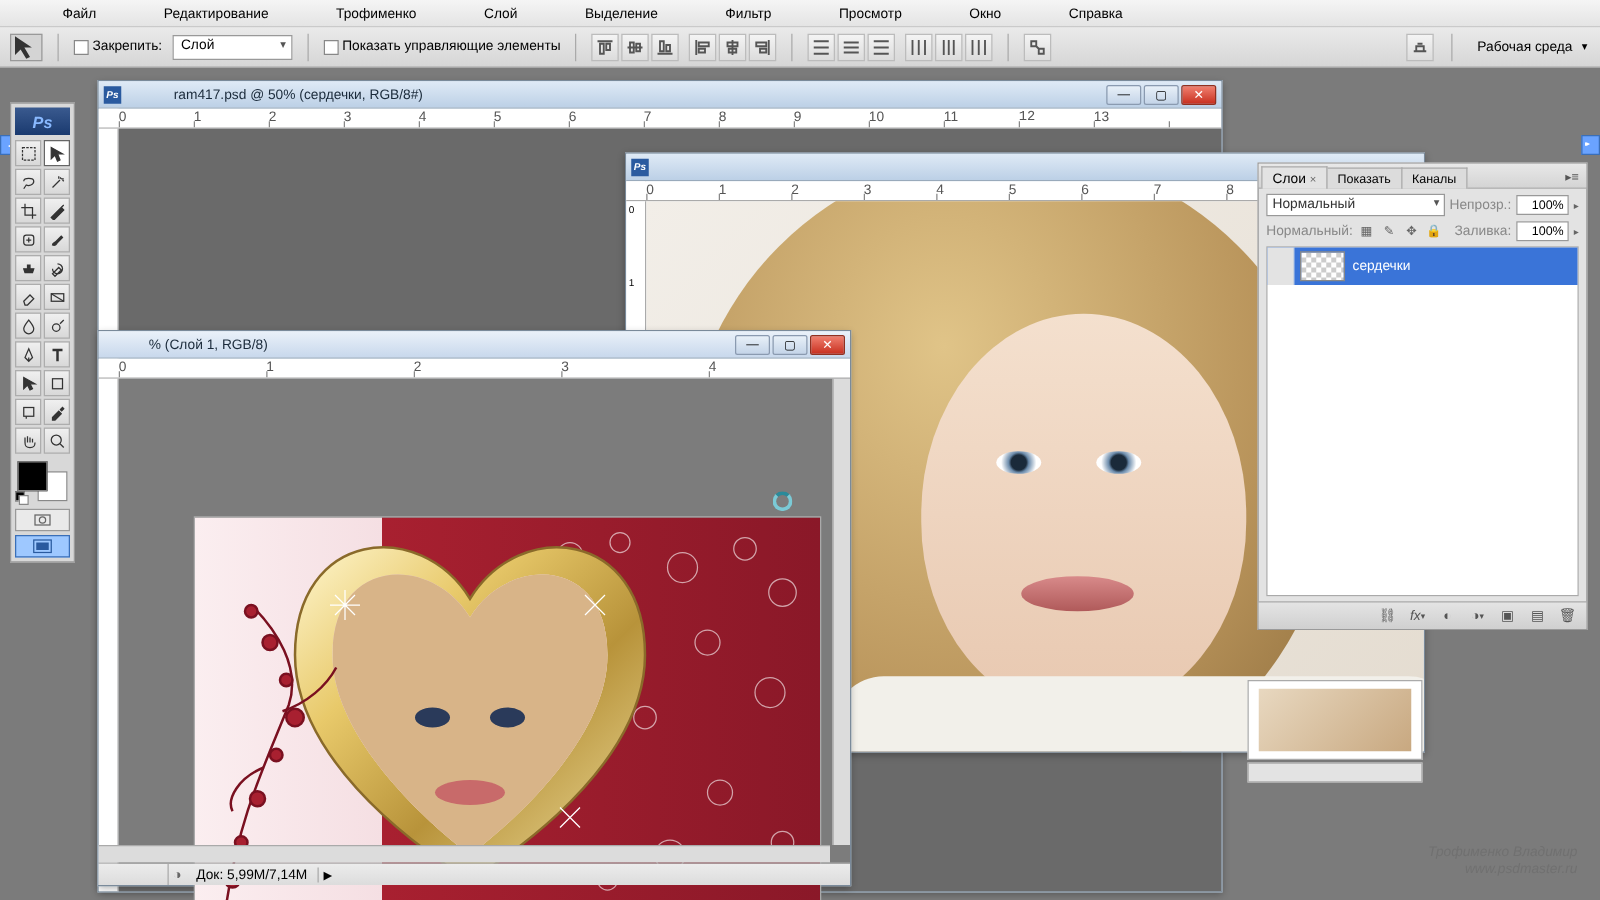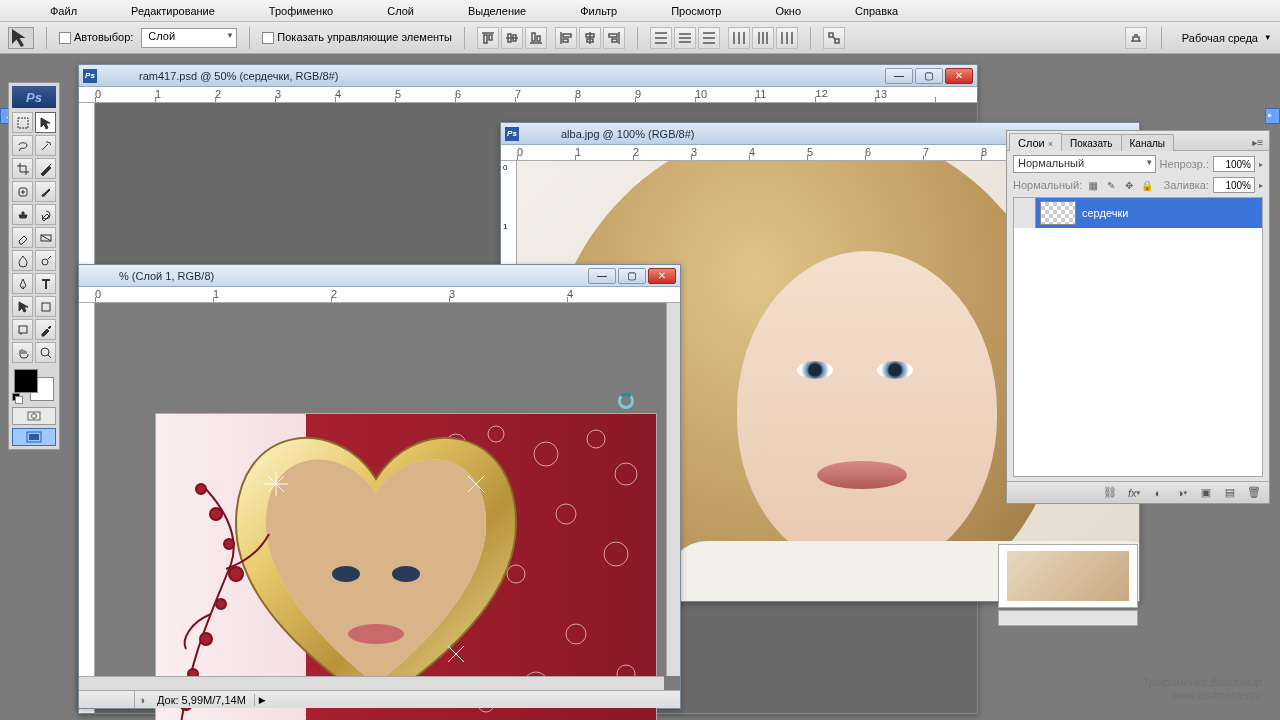--- a/index.html
+++ b/index.html
@@ -145,21 +145,21 @@
   <span>Справка</span>
 </div>
 
 <div class="optionsbar">
   <div class="opt-tool-icon">
     <svg viewBox="0 0 16 16">
         <path d="M2 2 L2 12 L5 9 L8 14 L10 13 L7 8 L11 8 Z" fill="#333"></path>
       </svg>
   </div>
   <div class="opt-sep"></div>
-  <label><span class="opt-checkbox"></span><span>Автовыбор:</span></label>
+  <label><span class="opt-checkbox"></span><span>Закрепить:</span></label>
   <div class="opt-select" style="width:96px"><span>Слой</span></div>
   <div class="opt-sep"></div>
   <label><span class="opt-checkbox"></span><span>Показать управляющие элементы</span></label>
   <div class="opt-sep"></div>
   <div class="opt-icongroup">
     <div class="opt-iconbtn">
         <svg viewBox="0 0 14 14">
           <path d="M1 2h12M3 4h3v8h-3zM8 4h3v5h-3z"></path>
         </svg>
       </div>
@@ -290,21 +290,20 @@
         <span style="left: 900px;">14</span>
         <div class="ruler-tick" style="left: 856px;"></div>
       </div>
     <div class="ruler-v"></div>
     <div class="doccanvas"></div>
   </div>
 
   <div class="docwin doc2">
     <div class="titlebar">
       <div class="doc-icon">Ps</div>
-      <div class="title-text">alba.jpg @ 100% (RGB/8#)</div>
     </div>
     <div class="ruler-corner"></div>
     <div class="ruler-h" id="ruler-doc2">
         <span style="left: 16px;">0</span>
         <div class="ruler-tick" style="left: 16px;"></div>
         <span style="left: 74px;">1</span>
         <div class="ruler-tick" style="left: 74px;"></div>
         <span style="left: 132px;">2</span>
         <div class="ruler-tick" style="left: 132px;"></div>
         <span style="left: 190px;">3</span>

